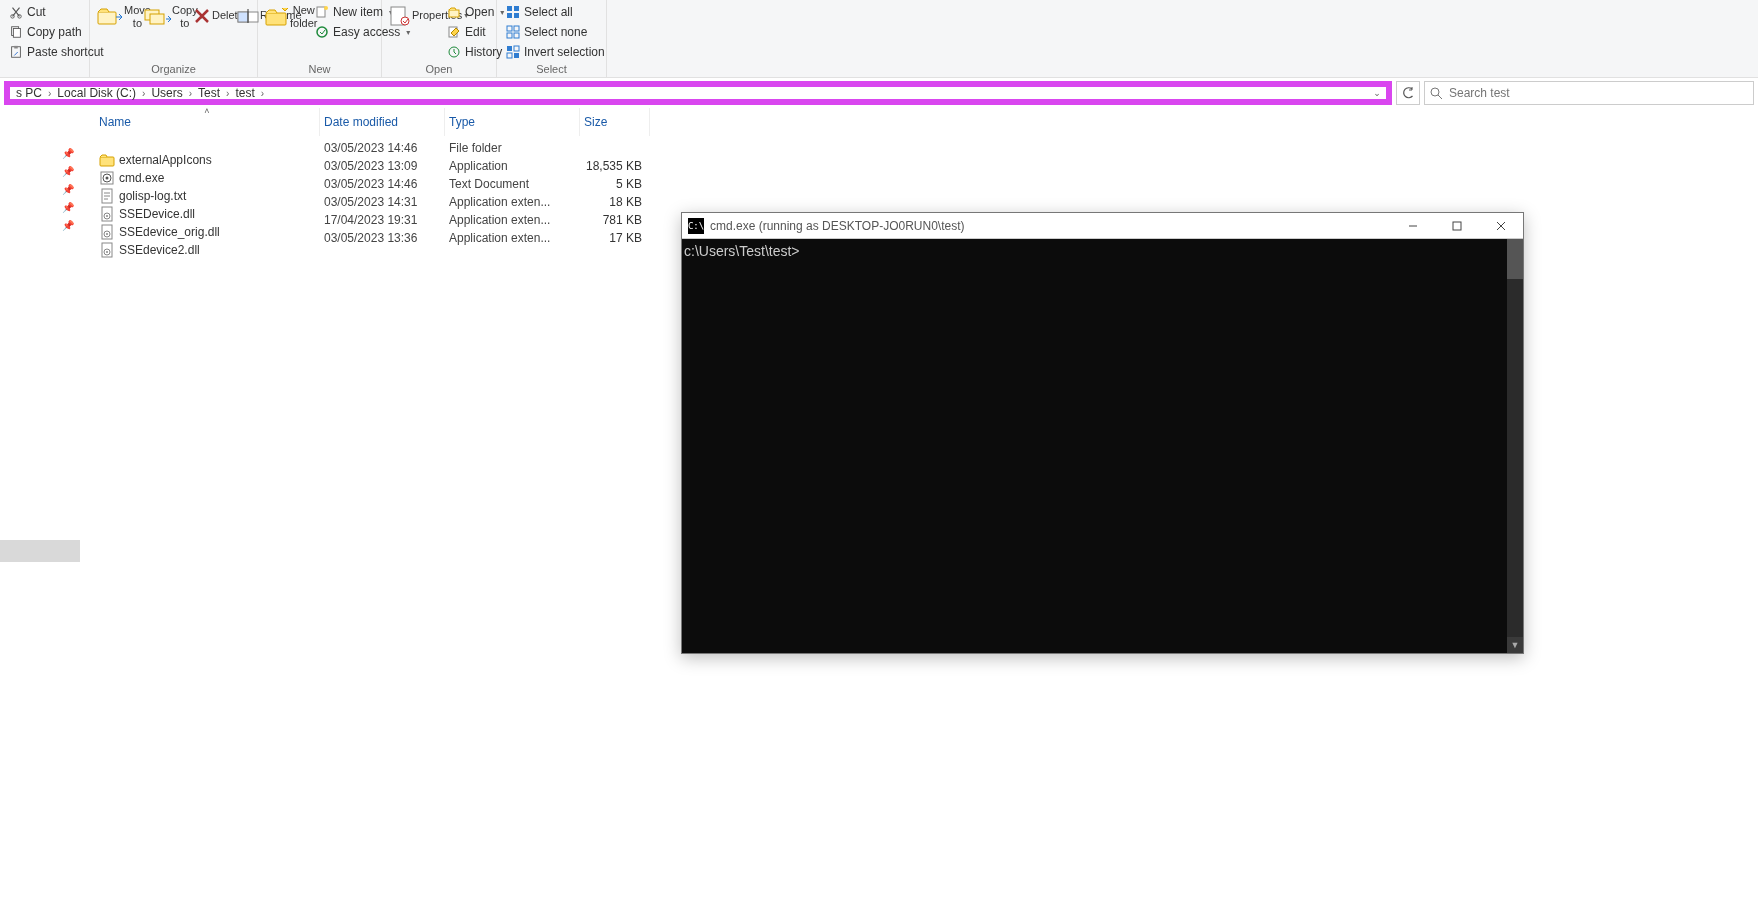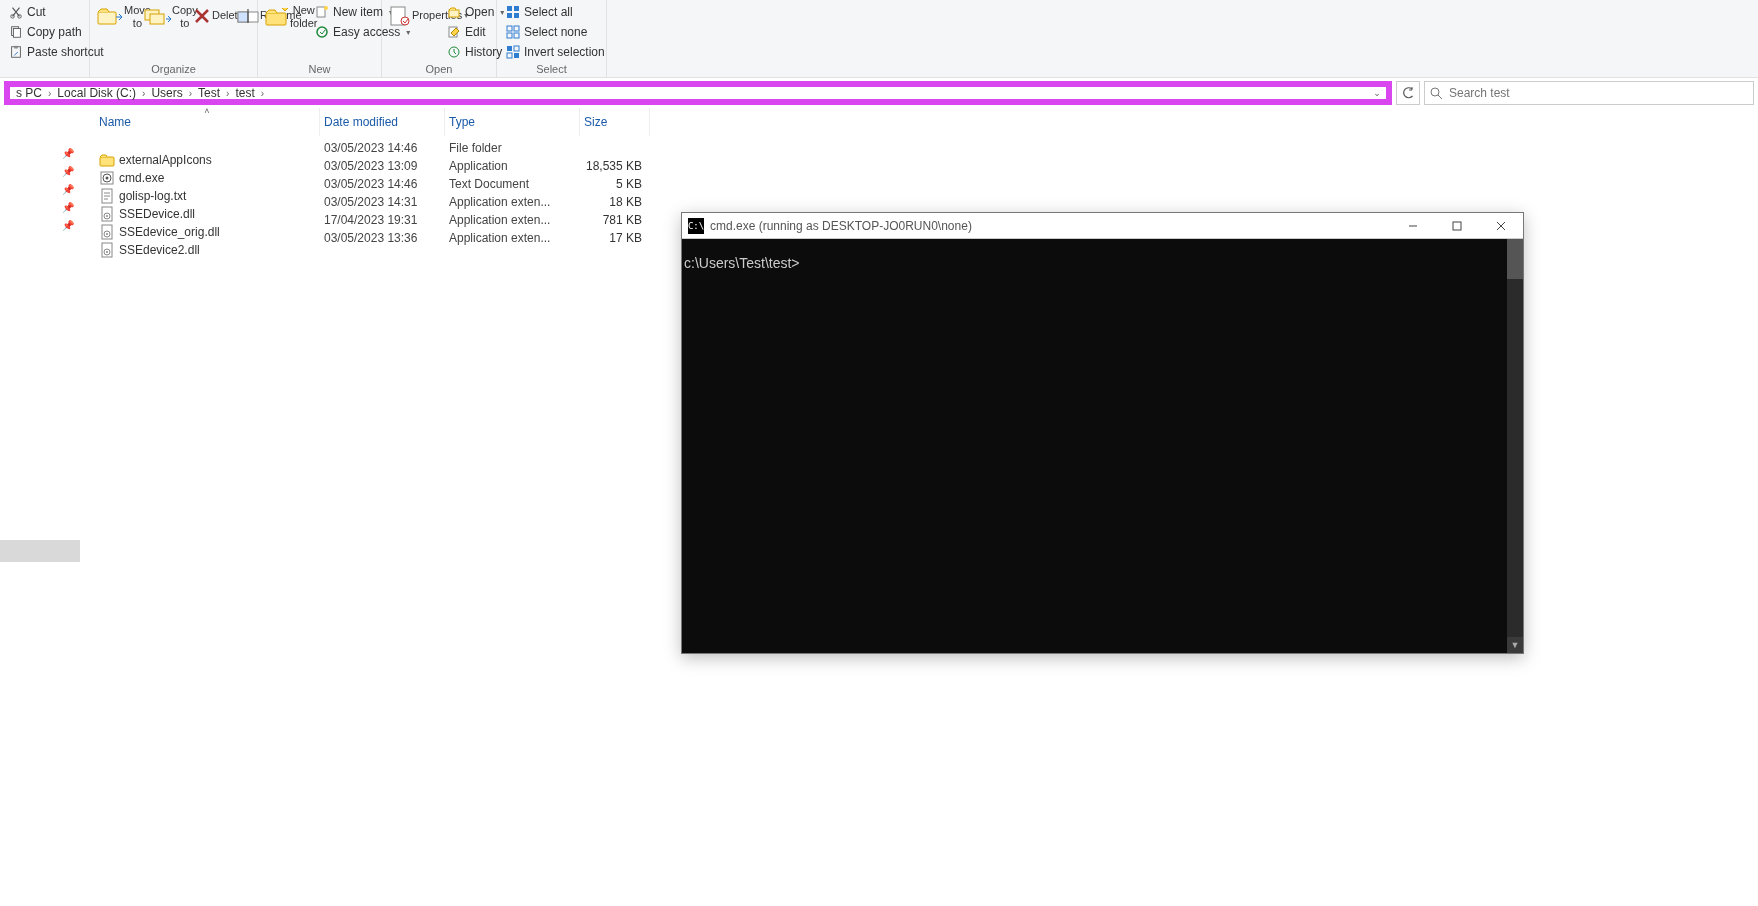--- a/index.html
+++ b/index.html
@@ -53,21 +53,21 @@
   .ficon { width: 16px; height: 16px; display: flex; align-items: center; justify-content: center; flex-shrink: 0; }
 
   .tree-sel { position: absolute; left: 0; top: 432px; width: 80px; height: 22px; background: #d9d9d9; }
 
   
   .cmd-window { position: absolute; left: 681px; top: 212px; width: 843px; height: 442px; box-shadow: 0 4px 16px rgba(0,0,0,0.25); border: 1px solid #777; background: #000; display: flex; flex-direction: column; }
   .cmd-title { height: 26px; background: #fff; display: flex; align-items: center; padding-left: 6px; font-size: 12px; color: #555; border-bottom: 1px solid #ccc; }
   .cmd-title .t-ico { width: 16px; height: 16px; background: #000; color: #fff; font-size: 9px; display: flex; align-items: center; justify-content: center; margin-right: 6px; font-family: Consolas, monospace; }
   .cmd-title .t-btns { margin-left: auto; display: flex; }
   .cmd-title .t-btn { width: 44px; height: 26px; display: flex; align-items: center; justify-content: center; color: #444; cursor: default; }
-  .cmd-body { flex: 1; background: #0c0c0c; color: #ccc; font-family: Consolas, "Courier New", monospace; font-size: 14px; padding: 16px 2px; overflow: hidden; position: relative; }
+  .cmd-body { flex: 1; background: #0c0c0c; color: #ccc; font-family: Consolas, "Courier New", monospace; font-size: 14px; padding: 4px 2px; overflow: hidden; position: relative; }
   .cmd-scroll { position: absolute; right: 0; top: 0; bottom: 0; width: 16px; background: #2b2b2b; }
   .cmd-scroll .thumb { position: absolute; top: 0; left: 0; right: 0; height: 40px; background: #555; }
   .cmd-scroll .arr   { position: absolute; left: 0; right: 0; height: 16px; background: #3a3a3a; color: #aaa; display: flex; align-items: center; justify-content: center; font-size: 9px; }
   .cmd-scroll .arr.up { top: 0; }
   .cmd-scroll .arr.dn { bottom: 0; }
 </style>
 </head>
 <body>
 
 <div class="ribbon">
@@ -435,21 +435,21 @@
           <div class="cell type">Application exten...</div>
           <div class="cell size">17 KB</div>
         </div>
       </div>
   </div>
 </div>
 
 <div class="cmd-window">
   <div class="cmd-title">
     <span class="t-ico">C:\</span>
-    <span>cmd.exe (running as DESKTOP-JO0RUN0\none)</span>
+    <span>cmd.exe (running as DESKTOP-JO0RUN0\test)</span>
     <span class="t-btns">
       <span class="t-btn">
           <svg width="10" height="10" viewBox="0 0 10 10">
             <line x1="1" y1="5" x2="9" y2="5" stroke="#444"></line>
           </svg>
         </span>
       <span class="t-btn">
           <svg width="10" height="10" viewBox="0 0 10 10">
             <rect x="1" y="1" width="8" height="8" fill="none" stroke="#444"></rect>
           </svg>

